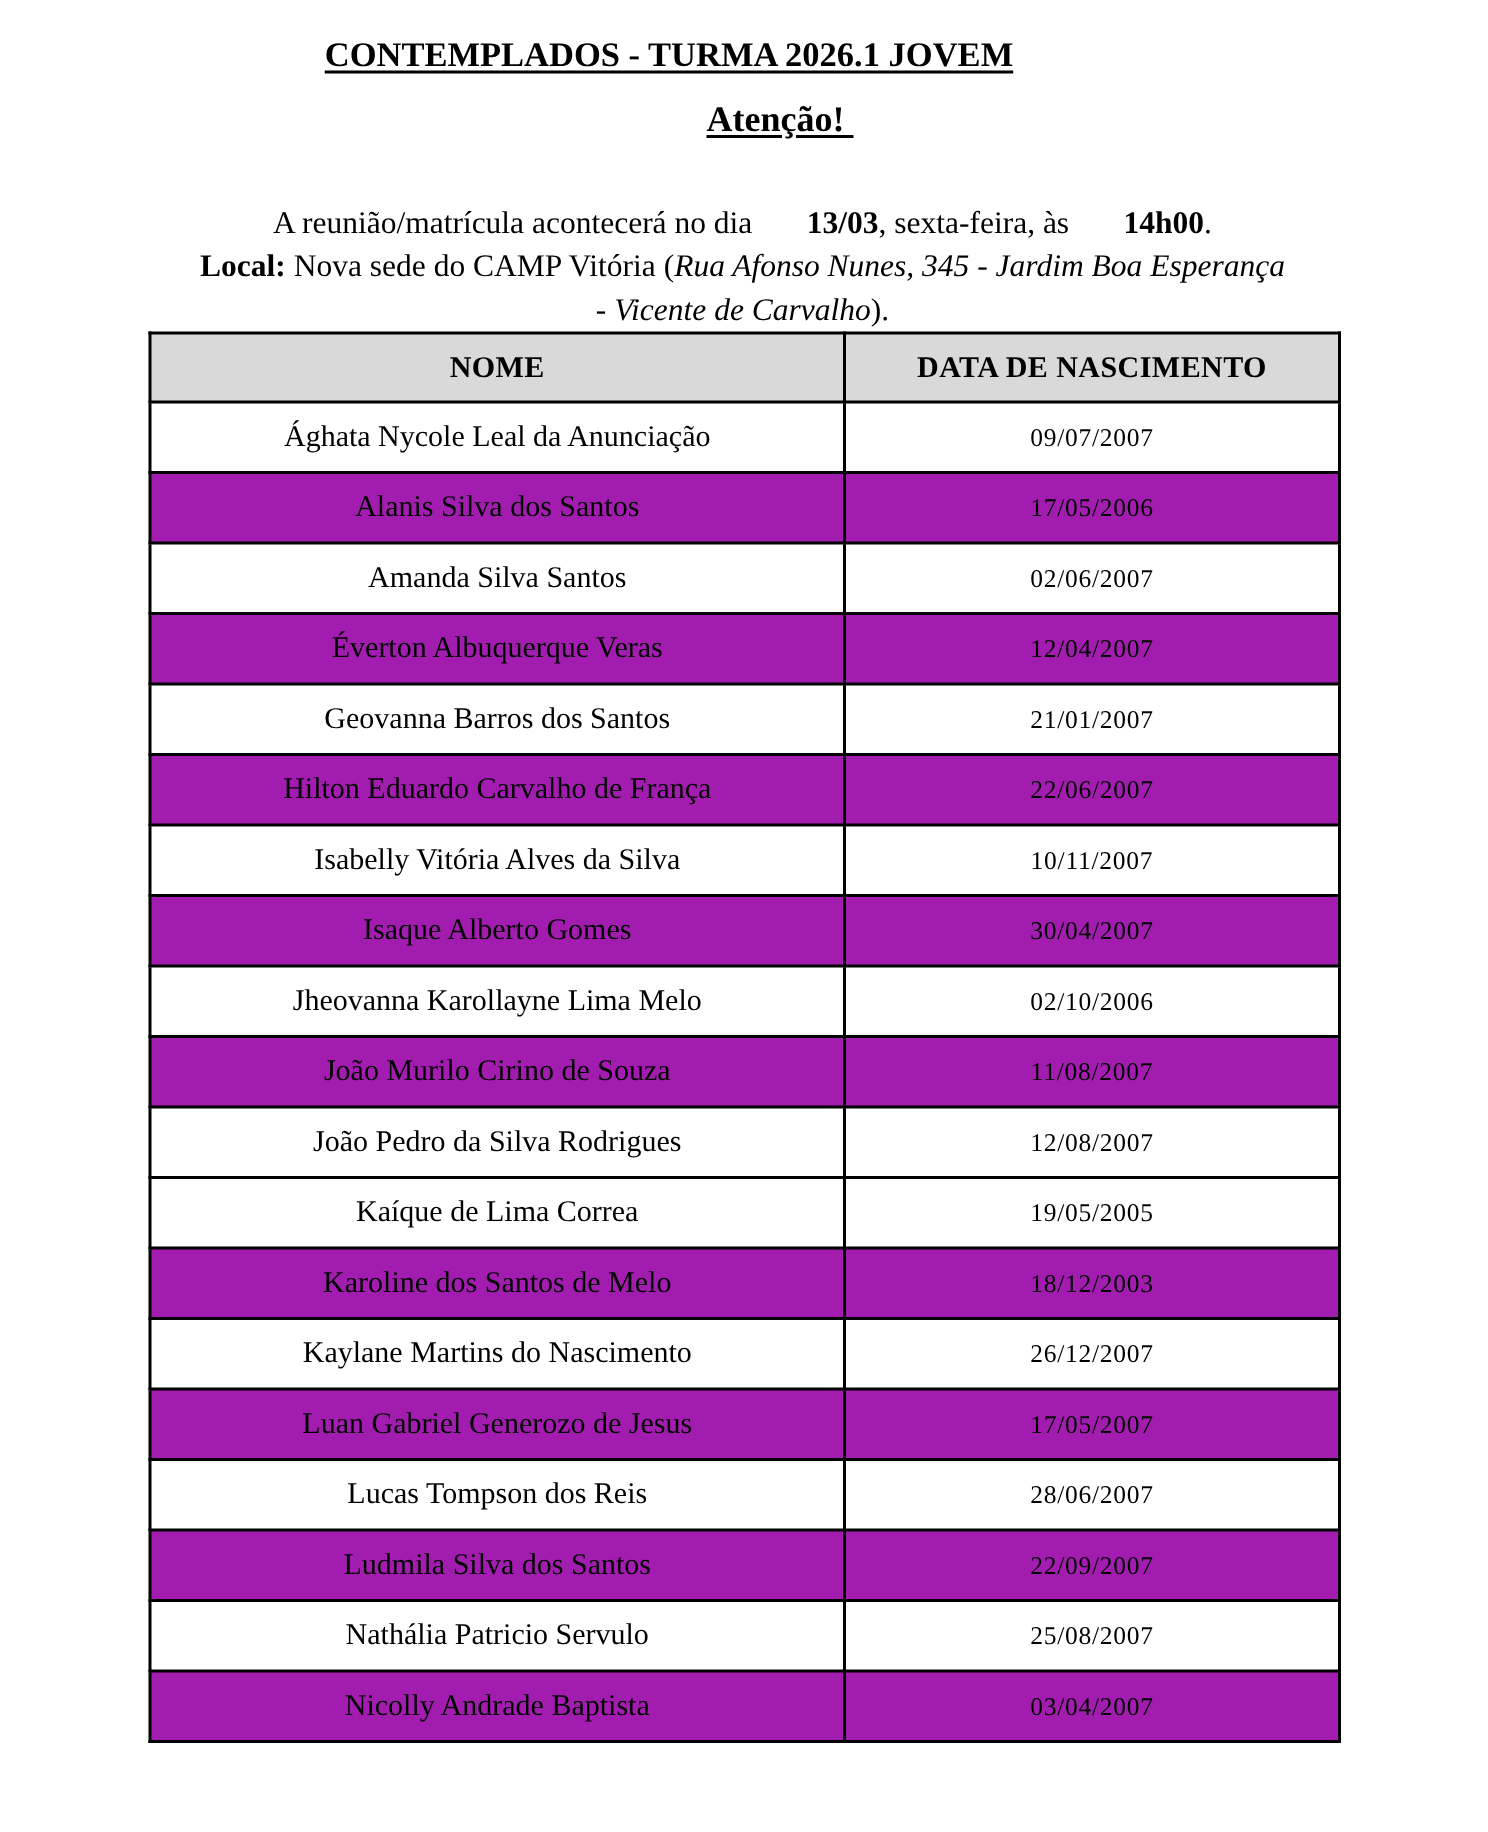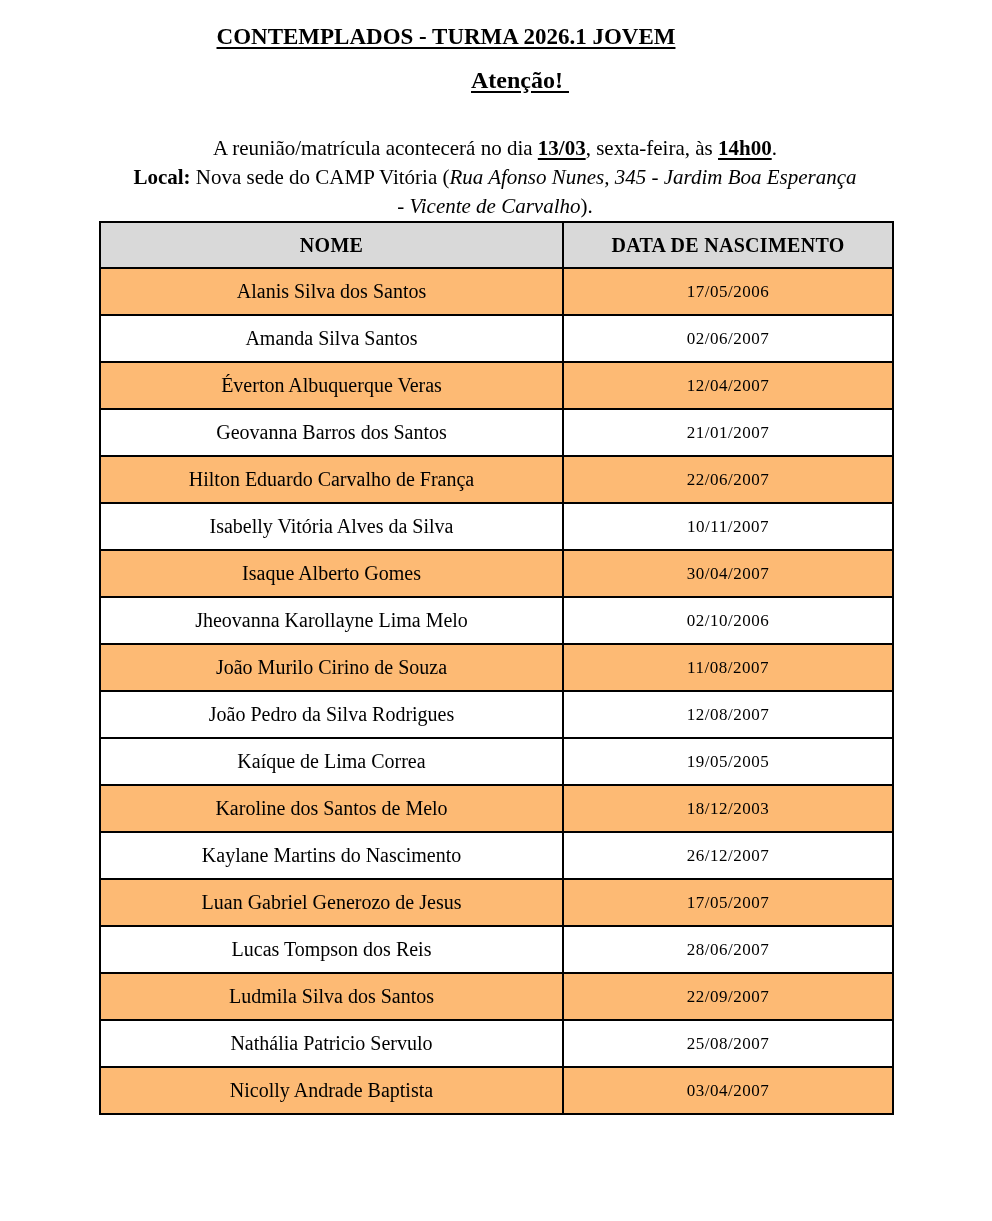--- a/index.html
+++ b/index.html
@@ -6,29 +6,29 @@
     body { width: 992px; height: 1221px; position: relative; overflow: hidden;
            font-family: "Liberation Serif", "DejaVu Serif", serif; color: #000; }
     .title { position: absolute; top: 24px; left: 0; width: 892px; text-align: center;
              font-size: 23px; font-weight: bold; font-family: Liberation Serif, serif; }
     .title span { text-decoration: underline; text-underline-offset: 3px; }
     .subtitle { position: absolute; top: 67px; left: 0; width: 992px; text-align: center;
                 font-size: 24px; font-weight: bold; margin-left: 24px; }
     .subtitle span { text-decoration: underline; text-underline-offset: 3px; white-space: pre; }
     .info { position: absolute; top: 134px; left: 130px; width: 730px; text-align: center;
             font-size: 21px; line-height: 29px; }
-    .info b.u { text-decoration: underline; text-underline-offset: 3px; }
+    .info b.u { text-underline-offset: 3px; margin-left: 31px; }
     .info i { font-style: italic; }
     table { position: absolute; top: 221px; left: 99px; width: 793px; border-collapse: collapse;
             table-layout: fixed; }
     td, th { border: 2px solid #000; text-align: center; padding: 0; }
     th { height: 44px; background: #d9d9d9; font-weight: bold; font-size: 20px; letter-spacing: 0.3px; }
     td { height: 45px; font-size: 20px; }
     td.date { font-size: 17px; letter-spacing: 0.5px; }
-    tr.shade td { background: #fdba74; }
+    tr.shade td { background: #a21caf; }
     col.c1 { width: 463px; }
     col.c2 { width: 330px; }
   </style>
 </head>
 <body>
 
 <div class="title">
   <span>CONTEMPLADOS - TURMA 2026.1 JOVEM</span>
 </div>
 
@@ -46,20 +46,24 @@
       <col class="c1">
       <col class="c2">
     </colgroup>
   <thead>
     <tr>
       <th>NOME</th>
       <th>DATA DE NASCIMENTO</th>
     </tr>
   </thead>
   <tbody id="rows">
+      <tr>
+        <td>Ághata Nycole Leal da Anunciação</td>
+        <td class="date">09/07/2007</td>
+      </tr>
       <tr class="shade">
         <td>Alanis Silva dos Santos</td>
         <td class="date">17/05/2006</td>
       </tr>
       <tr>
         <td>Amanda Silva Santos</td>
         <td class="date">02/06/2007</td>
       </tr>
       <tr class="shade">
         <td>Éverton Albuquerque Veras</td>

